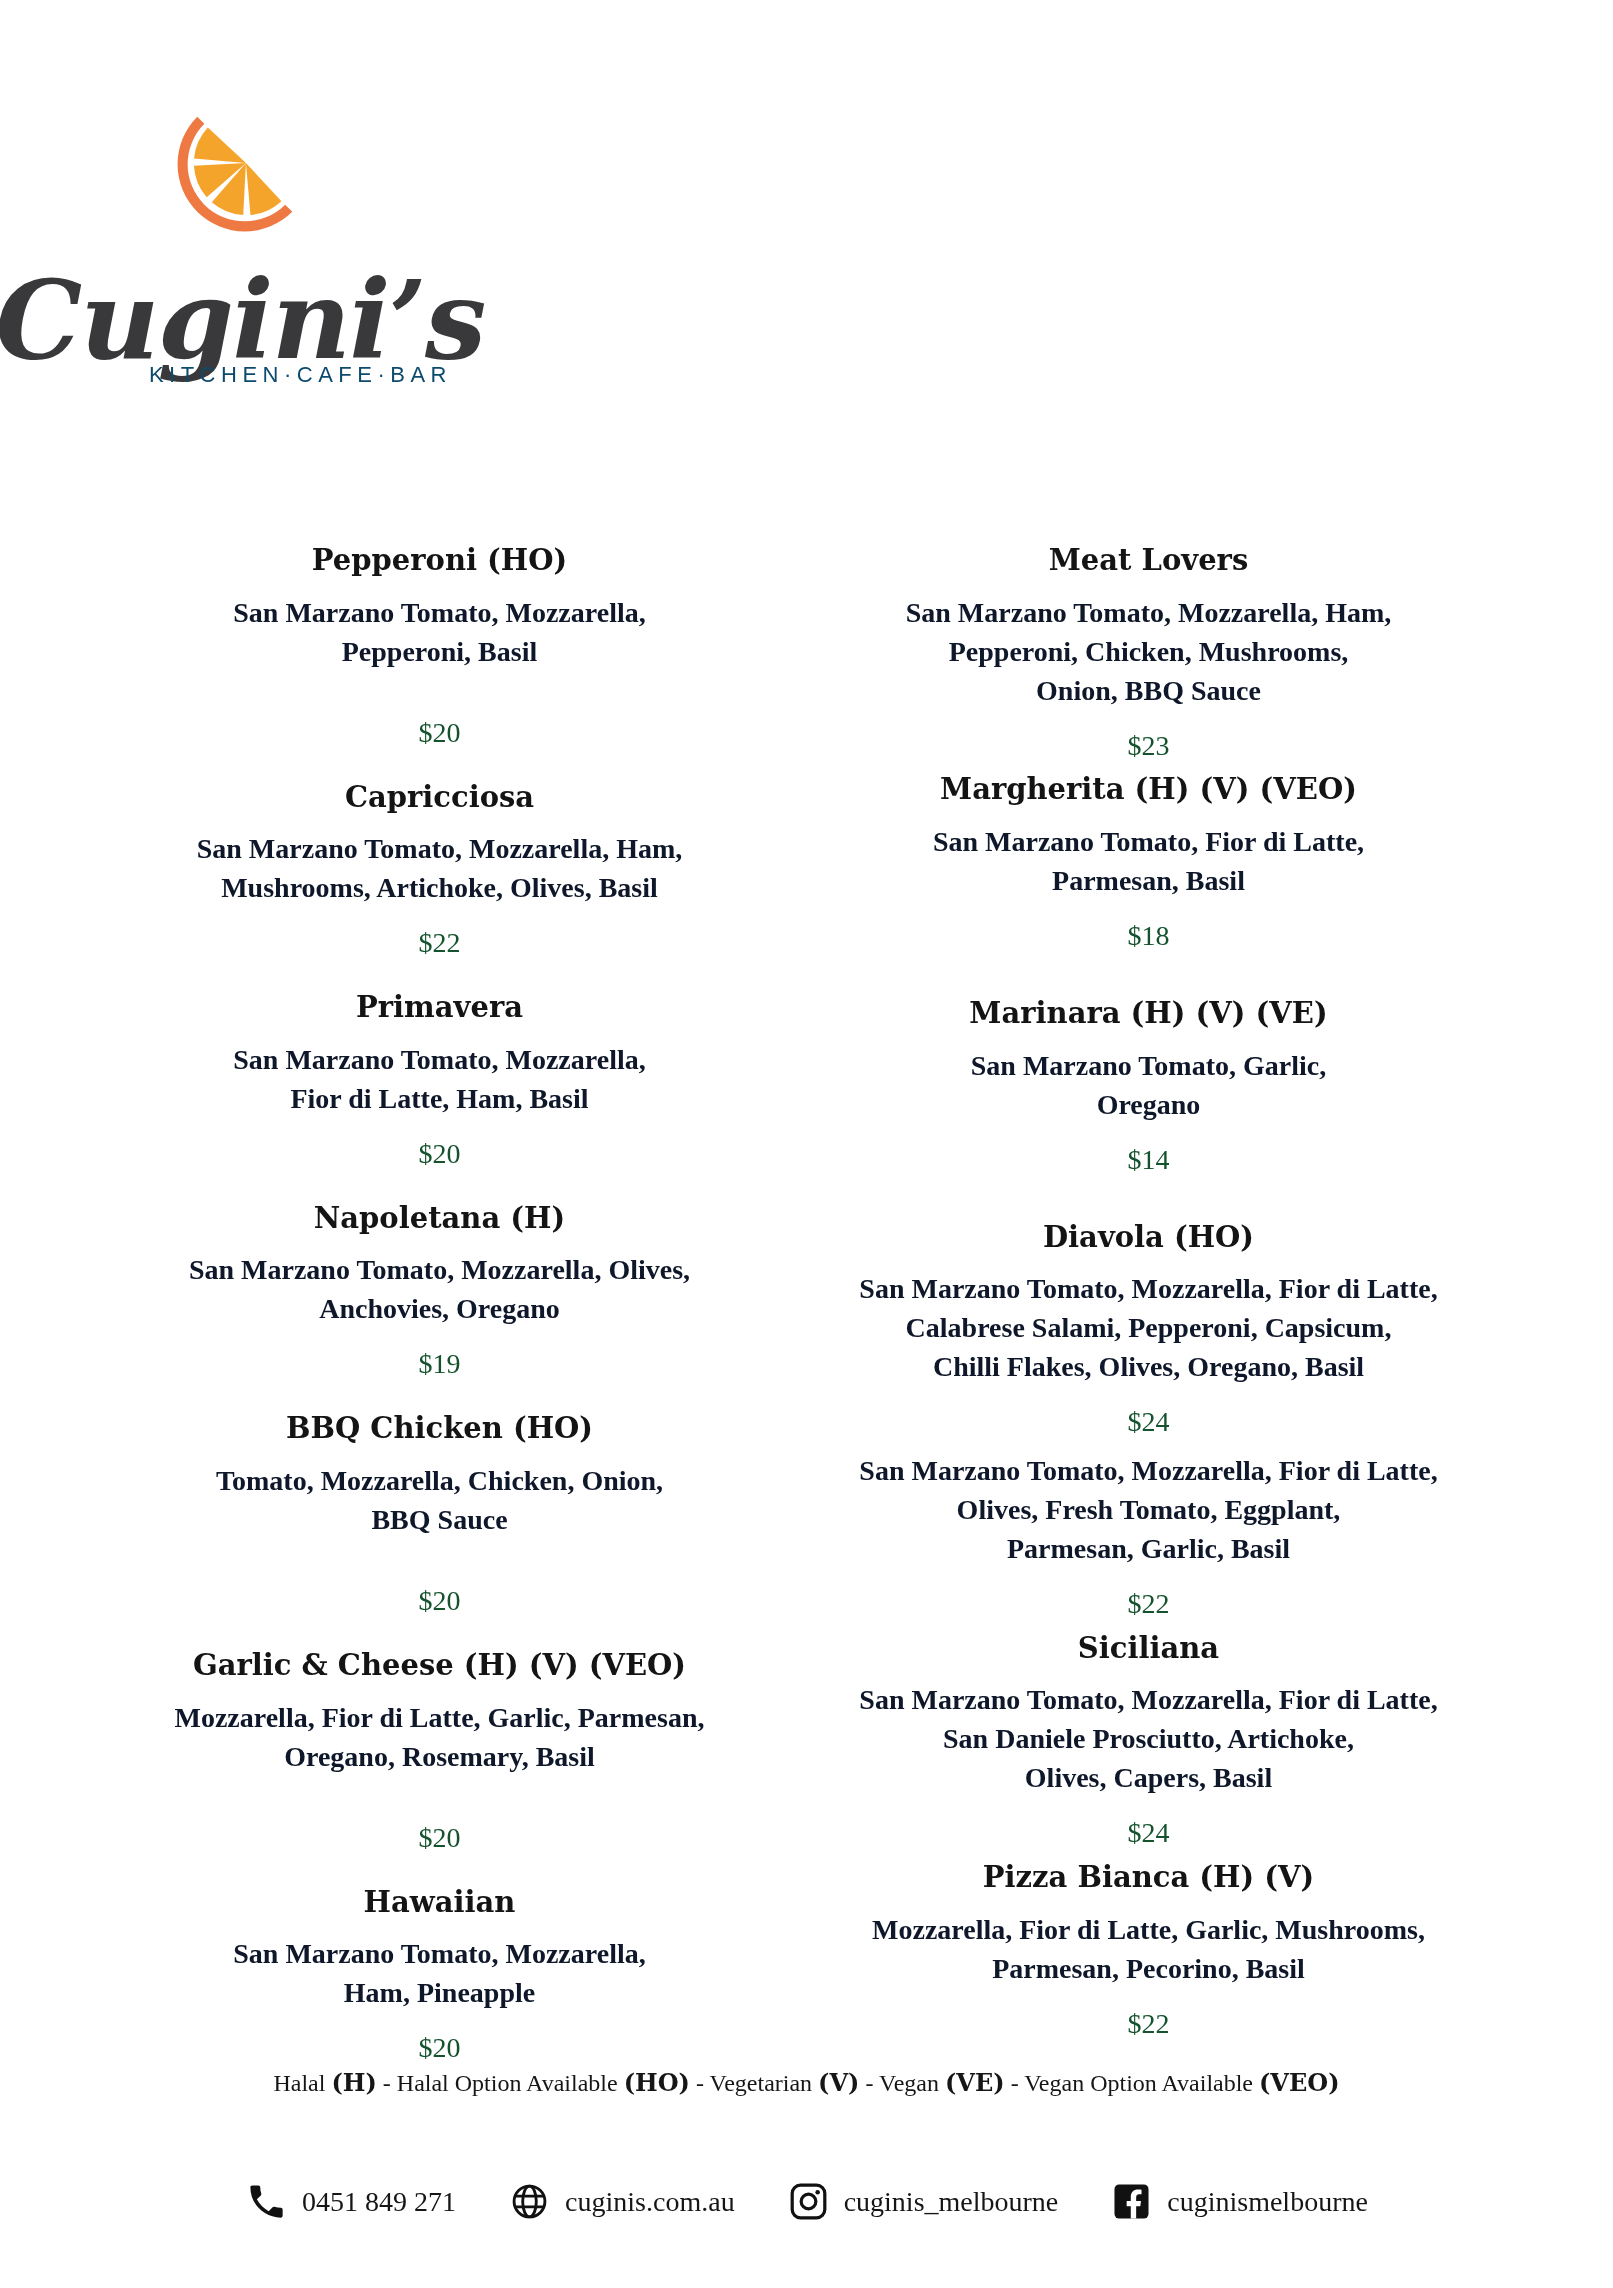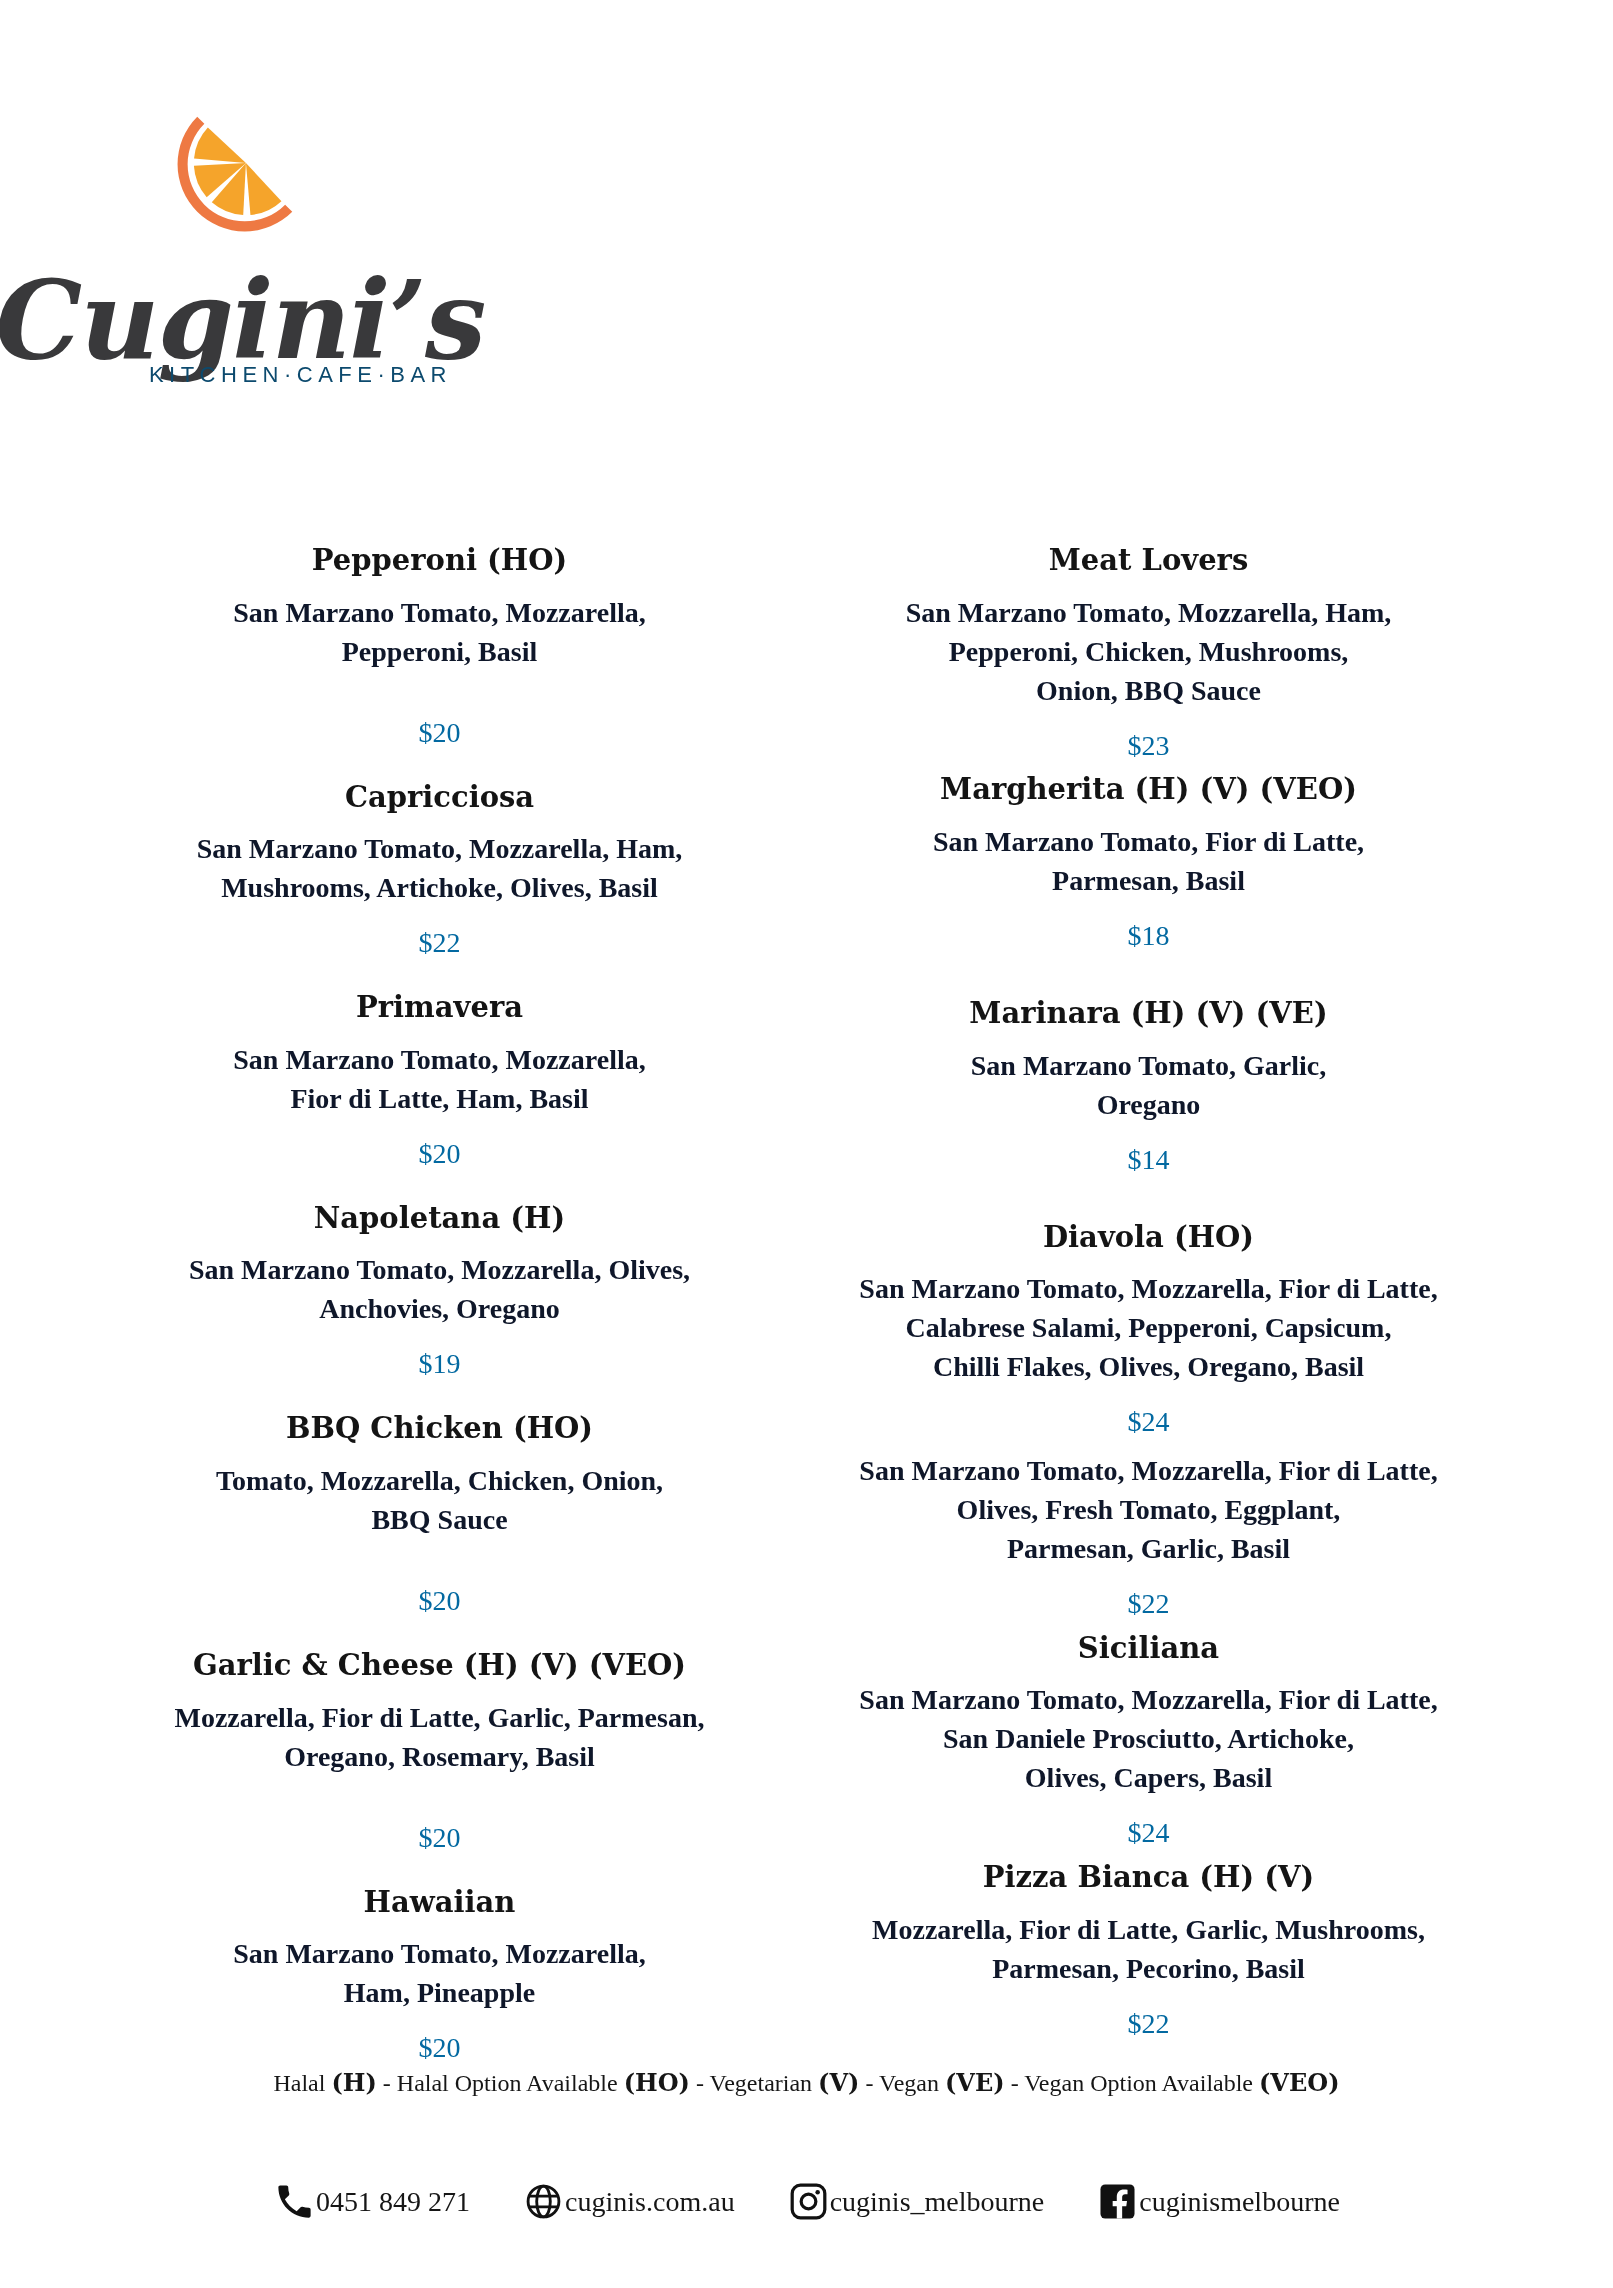--- a/index.html
+++ b/index.html
@@ -18,33 +18,33 @@
   
   .col{position:absolute;top:545px;width:657px;text-align:center;}
   .col-left{left:111px;}
   .col-right{left:820px;}
   .item{margin-bottom:35px;}
   .col-right .item{margin-bottom:48px;}
   .col-right .item.tall{margin-bottom:14.8px;}
   .item-name{font-family:"DejaVu Serif",serif;font-weight:700;font-size:29px;line-height:31px;
              color:#141414;margin:0 0 16.6px 0;}
   .item-desc{font-size:28px;line-height:39px;margin:0;white-space:pre-line;color:#0f172a;font-weight:bold;}
-  .item-price{font-size:28px;line-height:28px;margin-top:22px;color:#0369a1;}
+  .item-price{font-size:28px;line-height:28px;margin-top:22px;color:#14532d;}
   .item.sp-lg .item-price{margin-top:48px;}
   .item.sp-head .item-desc{margin-top:16.6px;}
 
   
   .legend{position:absolute;top:2066px;left:0;width:100%;text-align:center;
           font-size:24px;line-height:33px;color:#161616;margin:0;}
   .legend b{font-family:"DejaVu Serif",serif;font-weight:700;}
 
   
   .contact{position:absolute;top:2180px;left:0;width:100%;
            display:flex;justify-content:center;align-items:center;gap:52px;}
-  .contact-item{display:flex;align-items:center;}
+  .contact-item{display:flex;align-items:center;gap:14px;}
   .cicon{width:43px;height:43px;flex:0 0 auto;}
   .ctext{font-size:28px;color:#161616;white-space:nowrap;}
   .defs{position:absolute;width:0;height:0;overflow:hidden;}
 </style>
 </head>
 <body>
 
 <svg class="defs" aria-hidden="true">
   <symbol id="phone-icon" viewBox="0 0 24 24">
     <path fill="#111" d="M6.62 10.79c1.44 2.83 3.76 5.14 6.59 6.59l2.2-2.2c.27-.27.67-.36 1.02-.24 1.12.37 2.33.57 3.57.57.55 0 1 .45 1 1V20c0 .55-.45 1-1 1-9.39 0-17-7.61-17-17 0-.55.45-1 1-1h3.5c.55 0 1 .45 1 1 0 1.25.2 2.45.57 3.57.11.35.03.74-.25 1.02l-2.2 2.2z"></path>

